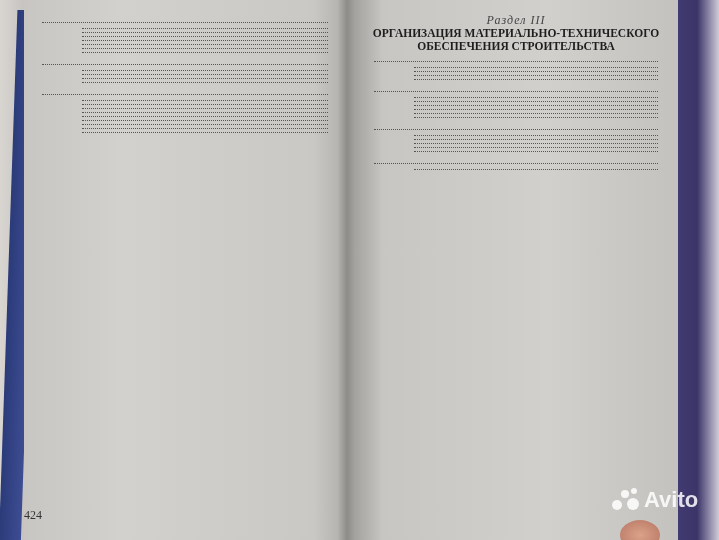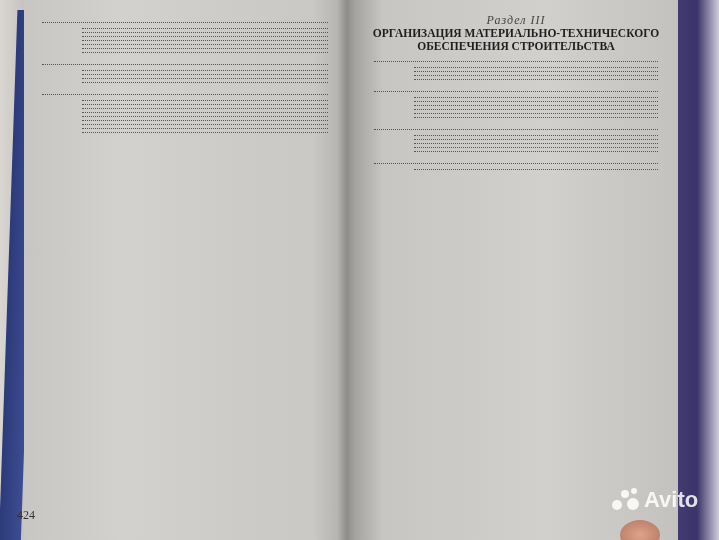--- a/index.html
+++ b/index.html
@@ -368,21 +368,21 @@
     <div class="row">
       <span class="num"></span>
       <div class="txt leader">
         <span class="t"></span>
         <span class="dots"></span>
         <span class="pg"></span>
       </div>
     </div>
   </div>
 
-<div class="pagenum" style="left:17px;top:508px;text-align:center;">424</div>
+<div class="pagenum" style="left:24px;top:508px;text-align:center;">424</div>
 
 <div class="watermark">
   <div class="wm-dots">
     <span style="left:0;top:12px;width:10px;height:10px"></span>
     <span style="left:9px;top:2px;width:8px;height:8px"></span>
     <span style="left:15px;top:10px;width:12px;height:12px"></span>
     <span style="left:19px;top:0;width:6px;height:6px"></span>
   </div>
   <span>Avito</span>
 </div>

